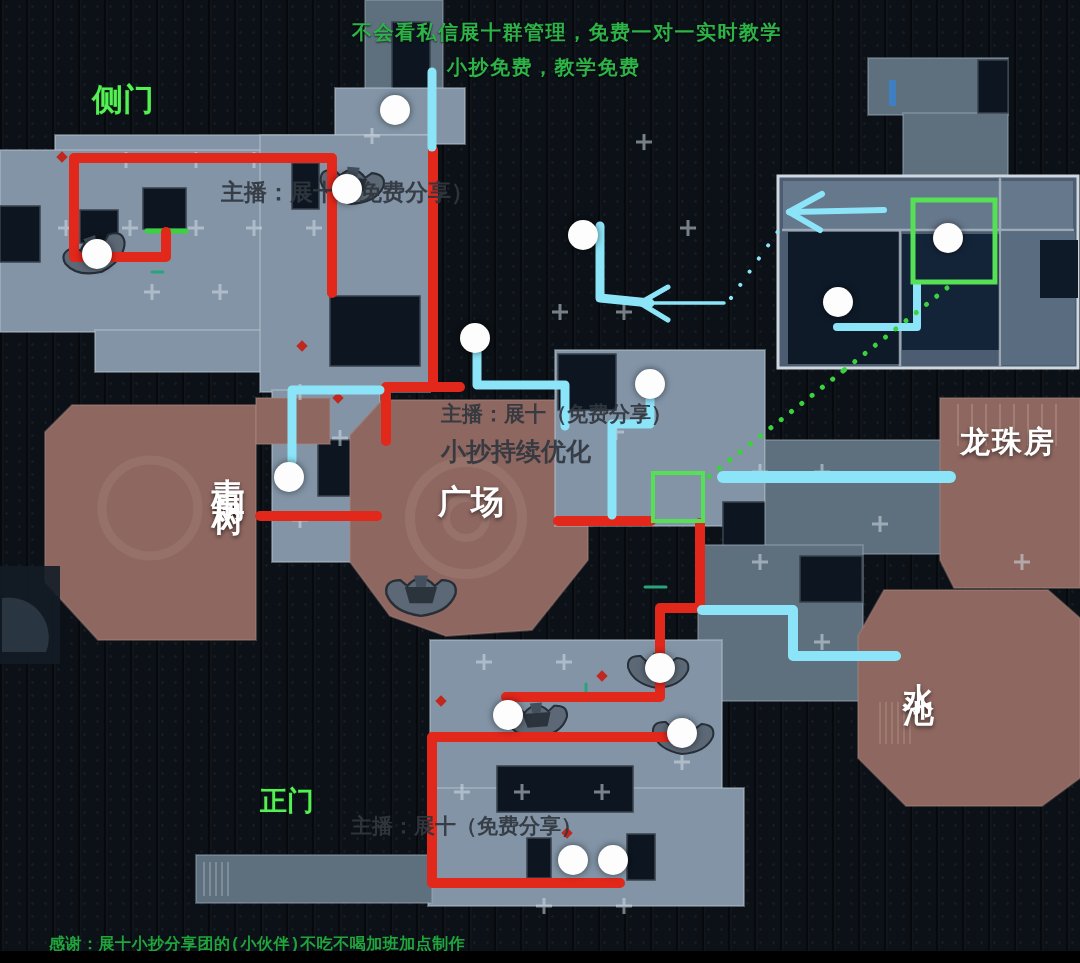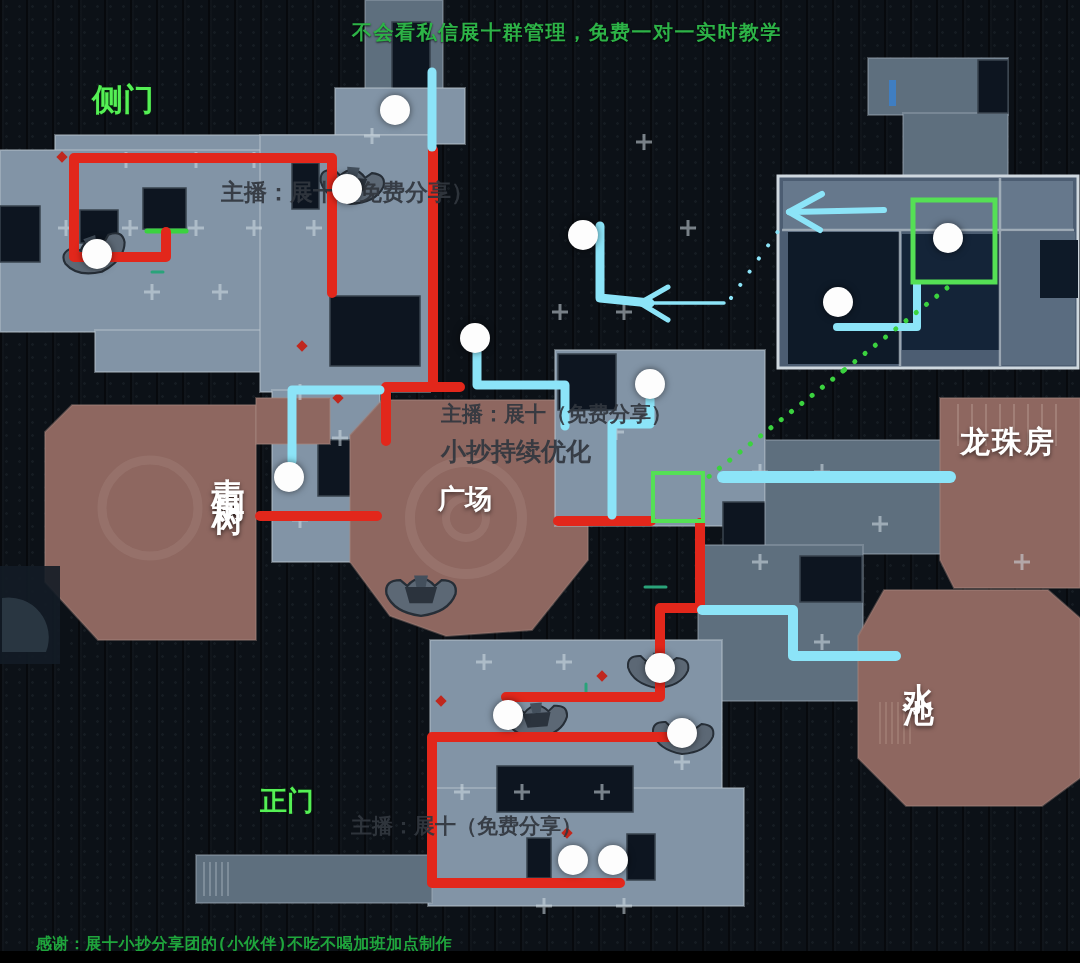--- a/index.html
+++ b/index.html
@@ -8,21 +8,21 @@
     background-image:
       repeating-linear-gradient(90deg, rgba(0,0,0,.45) 0 2px, rgba(255,255,255,0.015) 2px 4px, transparent 4px 26px),
       radial-gradient(circle, rgba(150,170,190,0.07) 1px, transparent 1.6px);
     background-size:auto, 13px 13px;
     font-family:Liberation Mono, monospace;}
   .map-svg{position:absolute;left:0;top:0;z-index:1;}
   .labels{position:absolute;left:0;top:0;width:100%;height:100%;z-index:5;pointer-events:none;}
   .lbl{position:absolute;font-weight:bold;white-space:nowrap;line-height:1.15;}
   .lbl.green{color:#55f055;text-shadow:0 0 2px rgba(0,60,0,.8);text-align:center;}
   .lbl.promo{color:#2db347;text-shadow:0 1px 2px rgba(0,0,0,.7);}
-  .lbl.credits{color:#1fa53c;}
+  .lbl.credits{color:#1fa53c;margin-left:13px;}
   .lbl.white{color:#fff;text-shadow:0 2px 4px rgba(0,0,0,.55);}
   .lbl.dark{color:rgba(50,55,62,.93);}
   .lbl.vert{writing-mode:vertical-rl;text-orientation:upright;letter-spacing:12px;}
   .markers{position:absolute;left:0;top:0;width:100%;height:100%;z-index:6;pointer-events:none;}
   .marker{position:absolute;width:30px;height:30px;border-radius:50%;background:#fdfdfd;
     box-shadow:0 0 7px rgba(0,0,0,.55);}
   .floor{fill:#8294a6;stroke:#bac6cf;stroke-width:2;stroke-opacity:.45;}
   .floor2{fill:#5e6f7e;stroke:#9fadb8;stroke-width:2;stroke-opacity:.4;}
   .darkroom{fill:#0d1520;stroke:#39434e;stroke-width:1.5;}
   .brown{fill:#8e6760;stroke:#a58780;stroke-width:2;stroke-opacity:.4;}
@@ -215,26 +215,27 @@
         <line x1="731" y1="298" x2="786" y2="220" stroke="#8ce4f8" stroke-width="4" stroke-linecap="round" stroke-dasharray="0.1 16"></line>
       </g>
     <g id="boxes-g">
         <rect x="913" y="200" width="82" height="82" fill="none" stroke="#55e055" stroke-width="5"></rect>
         <rect x="653" y="473" width="50" height="48" fill="none" stroke="#55e055" stroke-width="4"></rect>
       </g>
   </svg>
 
   <div class="labels">
     <div class="lbl promo" style="left:352px;top:22px;font-size:20px;letter-spacing:1.5px">不会看私信展十群管理，免费一对一实时教学</div>
+    <div class="lbl promo" style="left:447px;top:57px;font-size:20px;letter-spacing:1.5px">小抄免费，教学免费</div>
     <div class="lbl green" style="left:92px;top:84px;font-size:31px">侧门</div>
     <div class="lbl dark" style="left:221px;top:181px;font-size:23px">主播：展十（免费分享）</div>
     <div class="lbl white vert" style="left:206px;top:452px;font-size:33px">青铜树</div>
     <div class="lbl dark" style="left:441px;top:404px;font-size:21px">主播：展十（免费分享）</div>
     <div class="lbl dark" style="left:441px;top:440px;font-size:25px">小抄持续优化</div>
-    <div class="lbl white" style="left:438px;top:486px;font-size:27px">广场</div>
+    <div class="lbl white" style="left:438px;top:486px;font-size:33px">广场</div>
     <div class="lbl white" style="left:960px;top:427px;font-size:30px;letter-spacing:2px">龙珠房</div>
     <div class="lbl white vert" style="left:898px;top:658px;font-size:31px">水池</div>
     <div class="lbl green" style="left:260px;top:788px;font-size:27px">正门</div>
     <div class="lbl dark" style="left:351px;top:816px;font-size:21px">主播：展十（免费分享）</div>
     <div class="lbl credits" style="left:36px;top:936px;font-size:16px;letter-spacing:.5px">感谢：展十小抄分享团的(小伙伴)不吃不喝加班加点制作</div>
   </div>
 
   <div class="markers" id="markers">
       <div class="marker" style="left: 380px; top: 95px;"></div>
       <div class="marker" style="left: 332px; top: 174px;"></div>

